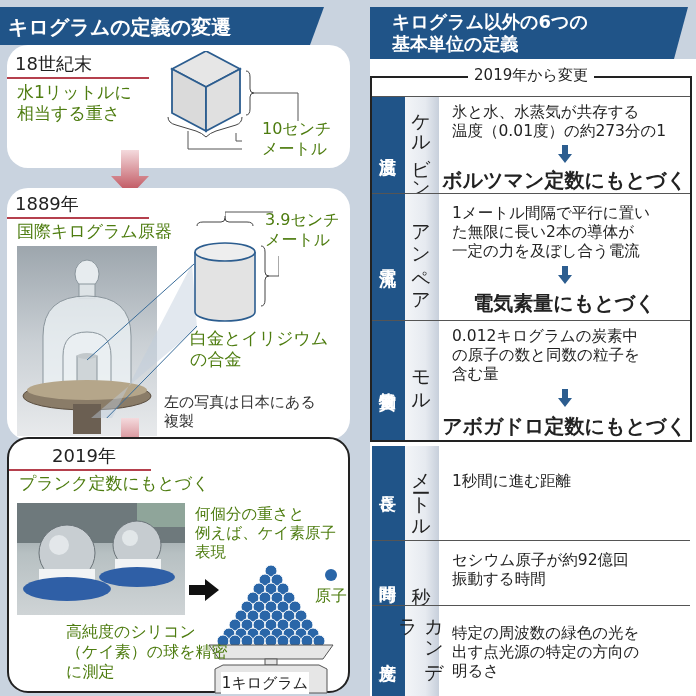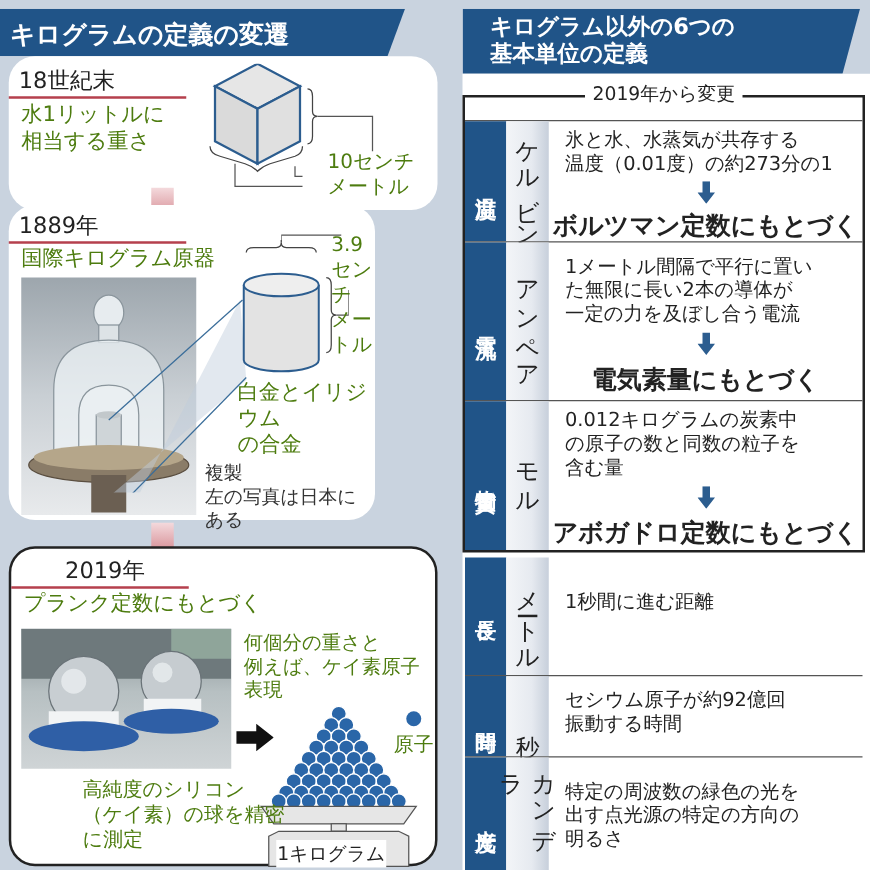--- a/index.html
+++ b/index.html
@@ -18,21 +18,21 @@
     color: #fff;
     font-weight: bold;
     clip-path: polygon(0 0, 100% 0, calc(100% - 14px) 100%, 0 100%);
   }
   .hdr-left { left: 0; top: 7px; width: 324px; height: 38px; font-size: 20px; padding: 7px 0 0 8px; letter-spacing: 0px; }
   .hdr-right { left: 370px; top: 7px; width: 318px; height: 52px; font-size: 18px; padding: 4px 0 0 22px; line-height: 22px; }
 
   
   .panel { background: #fff; border-radius: 21px; }
   .p1 { left: 7px; top: 45px; width: 343px; height: 123px; }
-  .p2 { left: 7px; top: 164px; width: 293px; height: 252px; }
+  .p2 { left: 7px; top: 188px; width: 343px; height: 252px; }
   .p3 { left: 7px; top: 437px; width: 343px; height: 256px; border: 2px solid #222; }
 
   .era {
     font-size: 18px; color: #222;
     width: 142px; border-bottom: 2px solid #b5404d;
     padding: 1px 0 1px 8px;
   }
   .txt { font-size: 16px; line-height: 20px; color: #4d7c0f; }
   .txt-sm { font-size: 15px; line-height: 19px; color: #333; }
 
@@ -147,22 +147,22 @@
   </svg>
   <div class="abs txt" style="left:258px;top:22px;font-size:16px;line-height:20px;">
     <div>3.9センチ</div>
     <div>メートル</div>
   </div>
   <div class="abs txt" style="left:183px;top:140px;font-size:17px;line-height:21px;">
     <div>白金とイリジウム</div>
     <div>の合金</div>
   </div>
   <div class="abs txt-sm" style="left:157px;top:205px;">
+    <div>左の写真は日本にある</div>
     <div>複製</div>
-    <div>左の写真は日本にある</div>
   </div>
 </div>
 
 <svg class="abs" style="left:111px;top:418px;" width="38" height="46">
   <defs>
       <linearGradient id="ga2" x1="0" y1="0" x2="0" y2="1">
         <stop offset="0" stop-color="#f4dadd"></stop>
         <stop offset="1" stop-color="#b9444f"></stop>
       </linearGradient>
     </defs>

